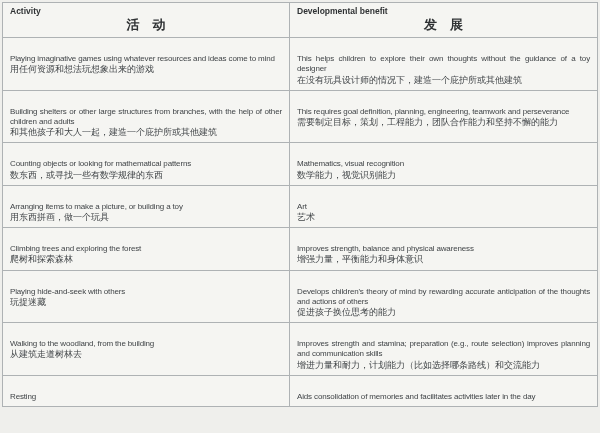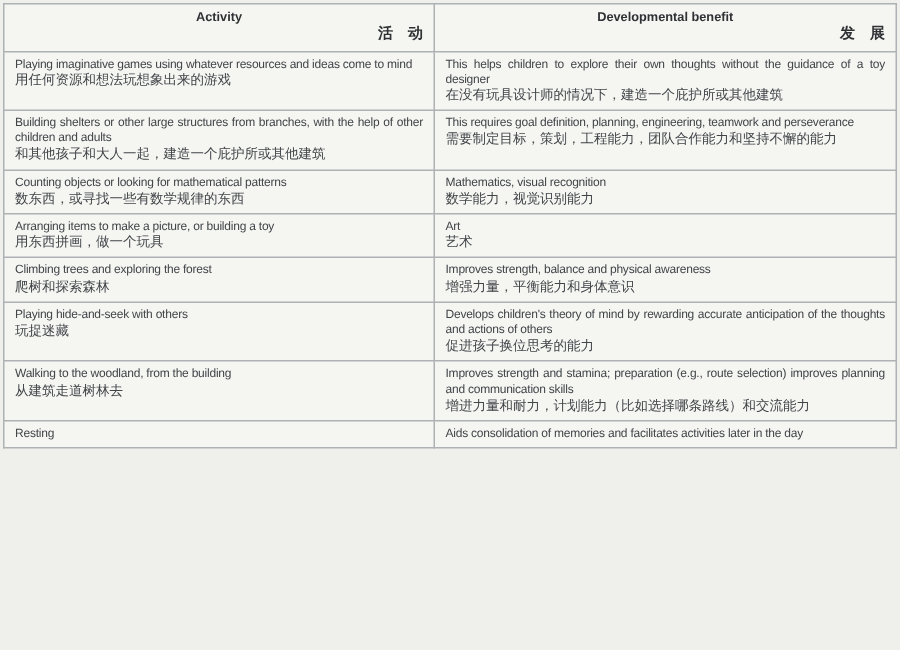--- a/index.html
+++ b/index.html
@@ -28,36 +28,37 @@
     border: 1px solid #aeb2b4;
     vertical-align: top;
     padding: 3px 7px 4px 7px;
     background: #f5f5f2;
     overflow: hidden;
   }
   th .hen {
     font-size: 8.5px;
     font-weight: bold;
     color: #2f3234;
-    text-align: center;
+    text-align: left;
     line-height: 1.3;
   }
   th .hzh {
-    font-size: 10px;
+    font-size: 13px;
     font-weight: bold;
     color: #2f3234;
-    text-align: right;
+    text-align: center;
     line-height: 1.25;
   }
   td .en {
     font-size: 8px;
     color: #414548;
     line-height: 1.27;
     letter-spacing: -0.15px;
     text-align: justify;
+    margin-top: 13px;
   }
   td .zh {
     font-size: 9px;
     color: #414548;
     line-height: 1.25;
   }
 </style>
 </head>
 <body>
 

